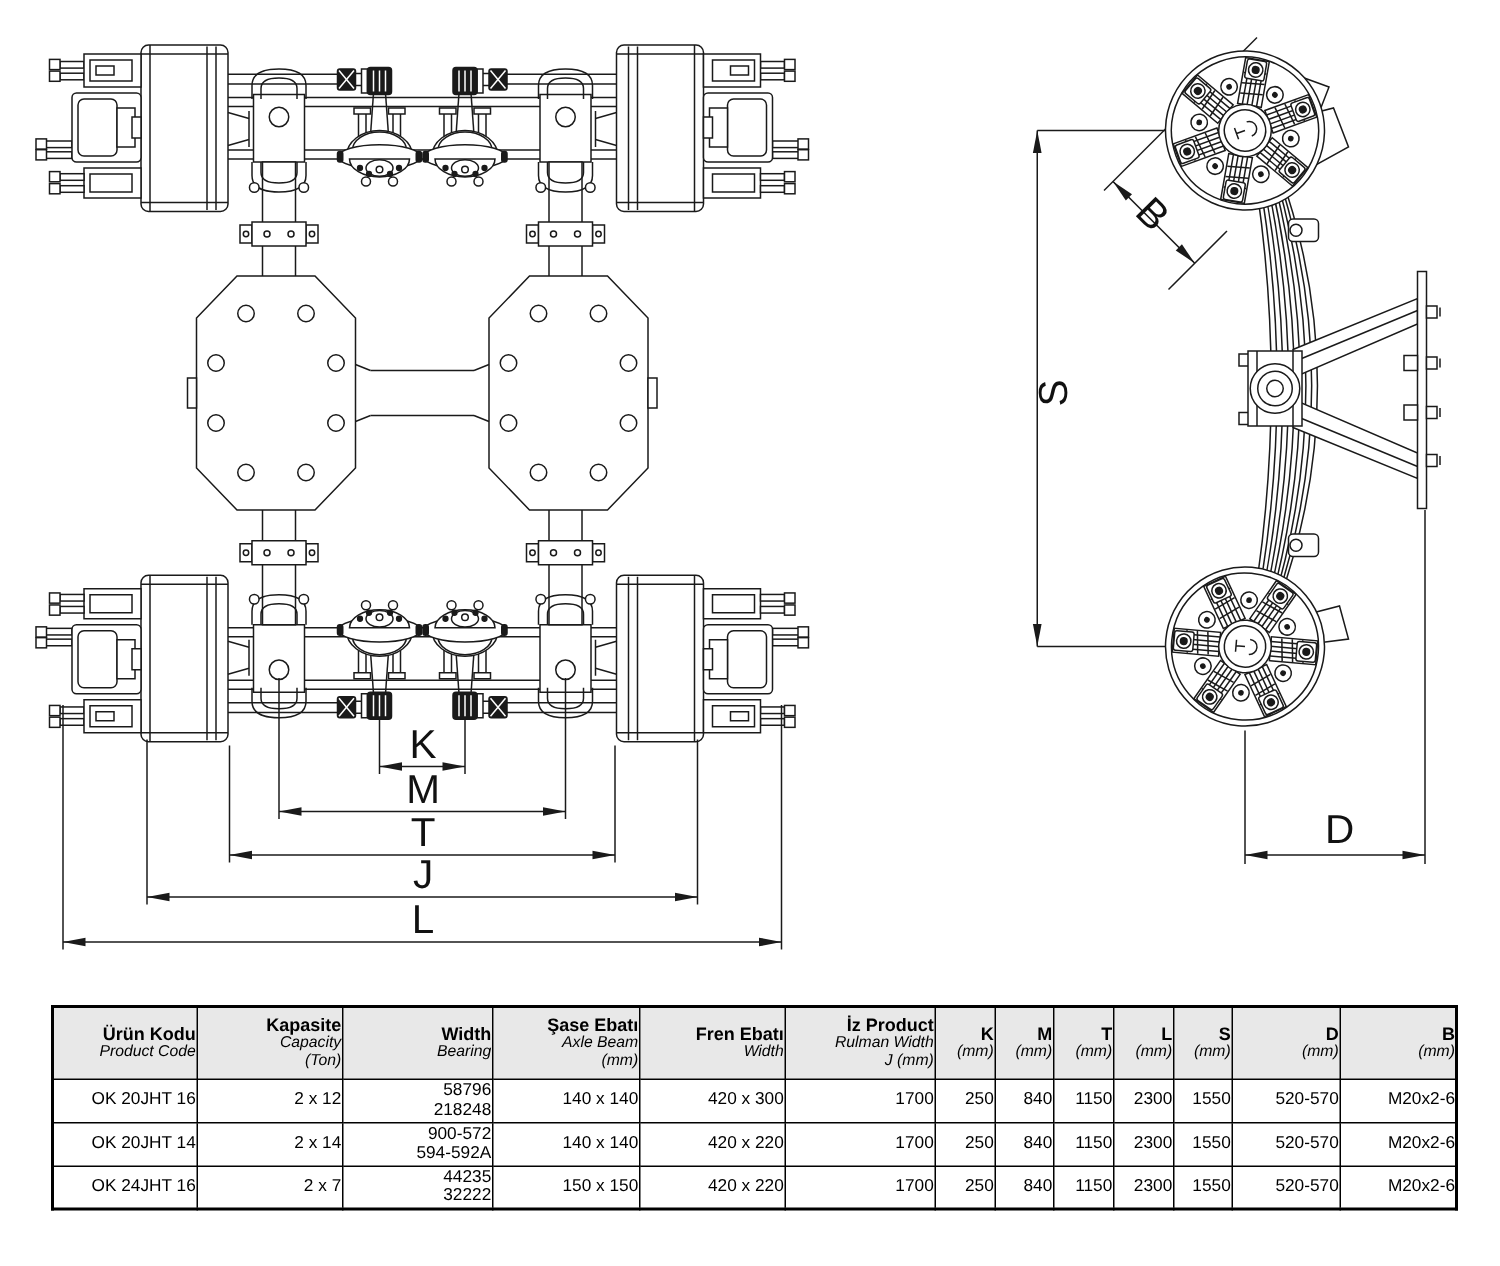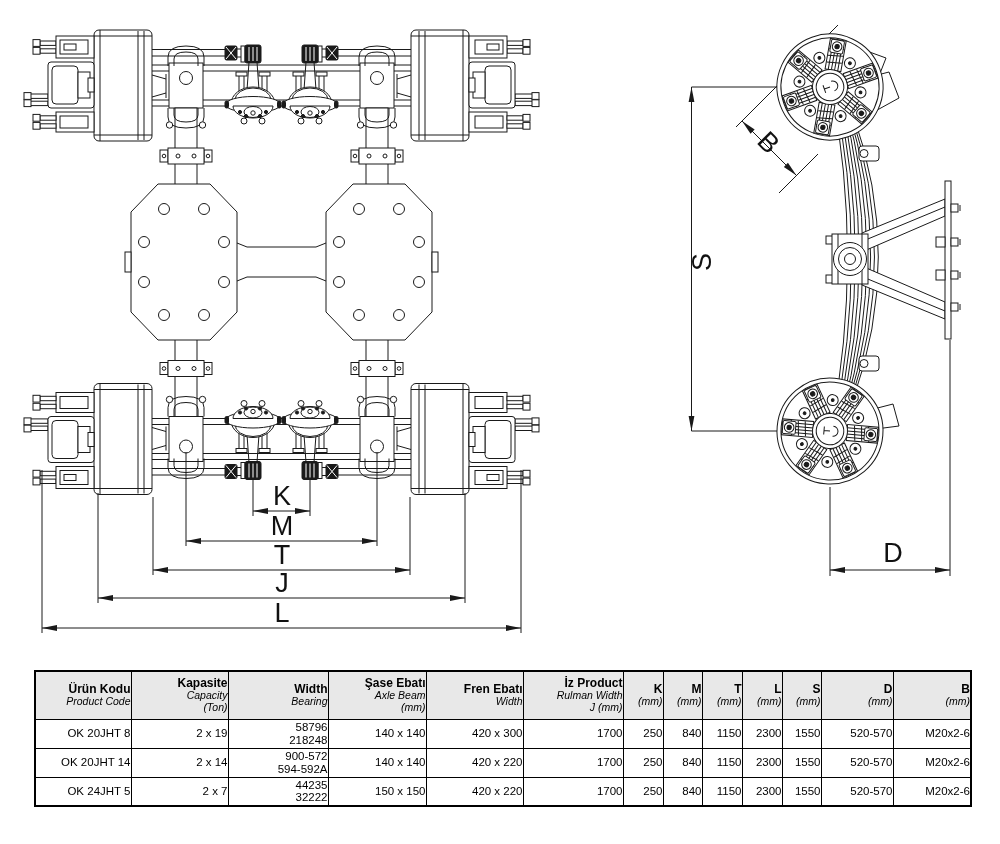--- a/index.html
+++ b/index.html
@@ -386,24 +386,24 @@
             </th>
             <th>
               <div class="h-title">B</div>
               <div class="h-sub">(mm)</div>
             </th>
           </tr>
         </thead>
     <tbody id="tbody">
           <tr>
             <td>
-              <div class="c-line">OK 20JHT 8</div>
-            </td>
-            <td>
-              <div class="c-line">2 x 19</div>
+              <div class="c-line">OK 20JHT 16</div>
+            </td>
+            <td>
+              <div class="c-line">2 x 12</div>
             </td>
             <td>
               <div class="c-line">58796</div>
               <div class="c-line">218248</div>
             </td>
             <td>
               <div class="c-line">140 x 140</div>
             </td>
             <td>
               <div class="c-line">420 x 300</div>
@@ -470,21 +470,21 @@
             </td>
             <td>
               <div class="c-line">520-570</div>
             </td>
             <td>
               <div class="c-line">M20x2-6</div>
             </td>
           </tr>
           <tr>
             <td>
-              <div class="c-line">OK 24JHT 5</div>
+              <div class="c-line">OK 24JHT 16</div>
             </td>
             <td>
               <div class="c-line">2 x 7</div>
             </td>
             <td>
               <div class="c-line">44235</div>
               <div class="c-line">32222</div>
             </td>
             <td>
               <div class="c-line">150 x 150</div>

